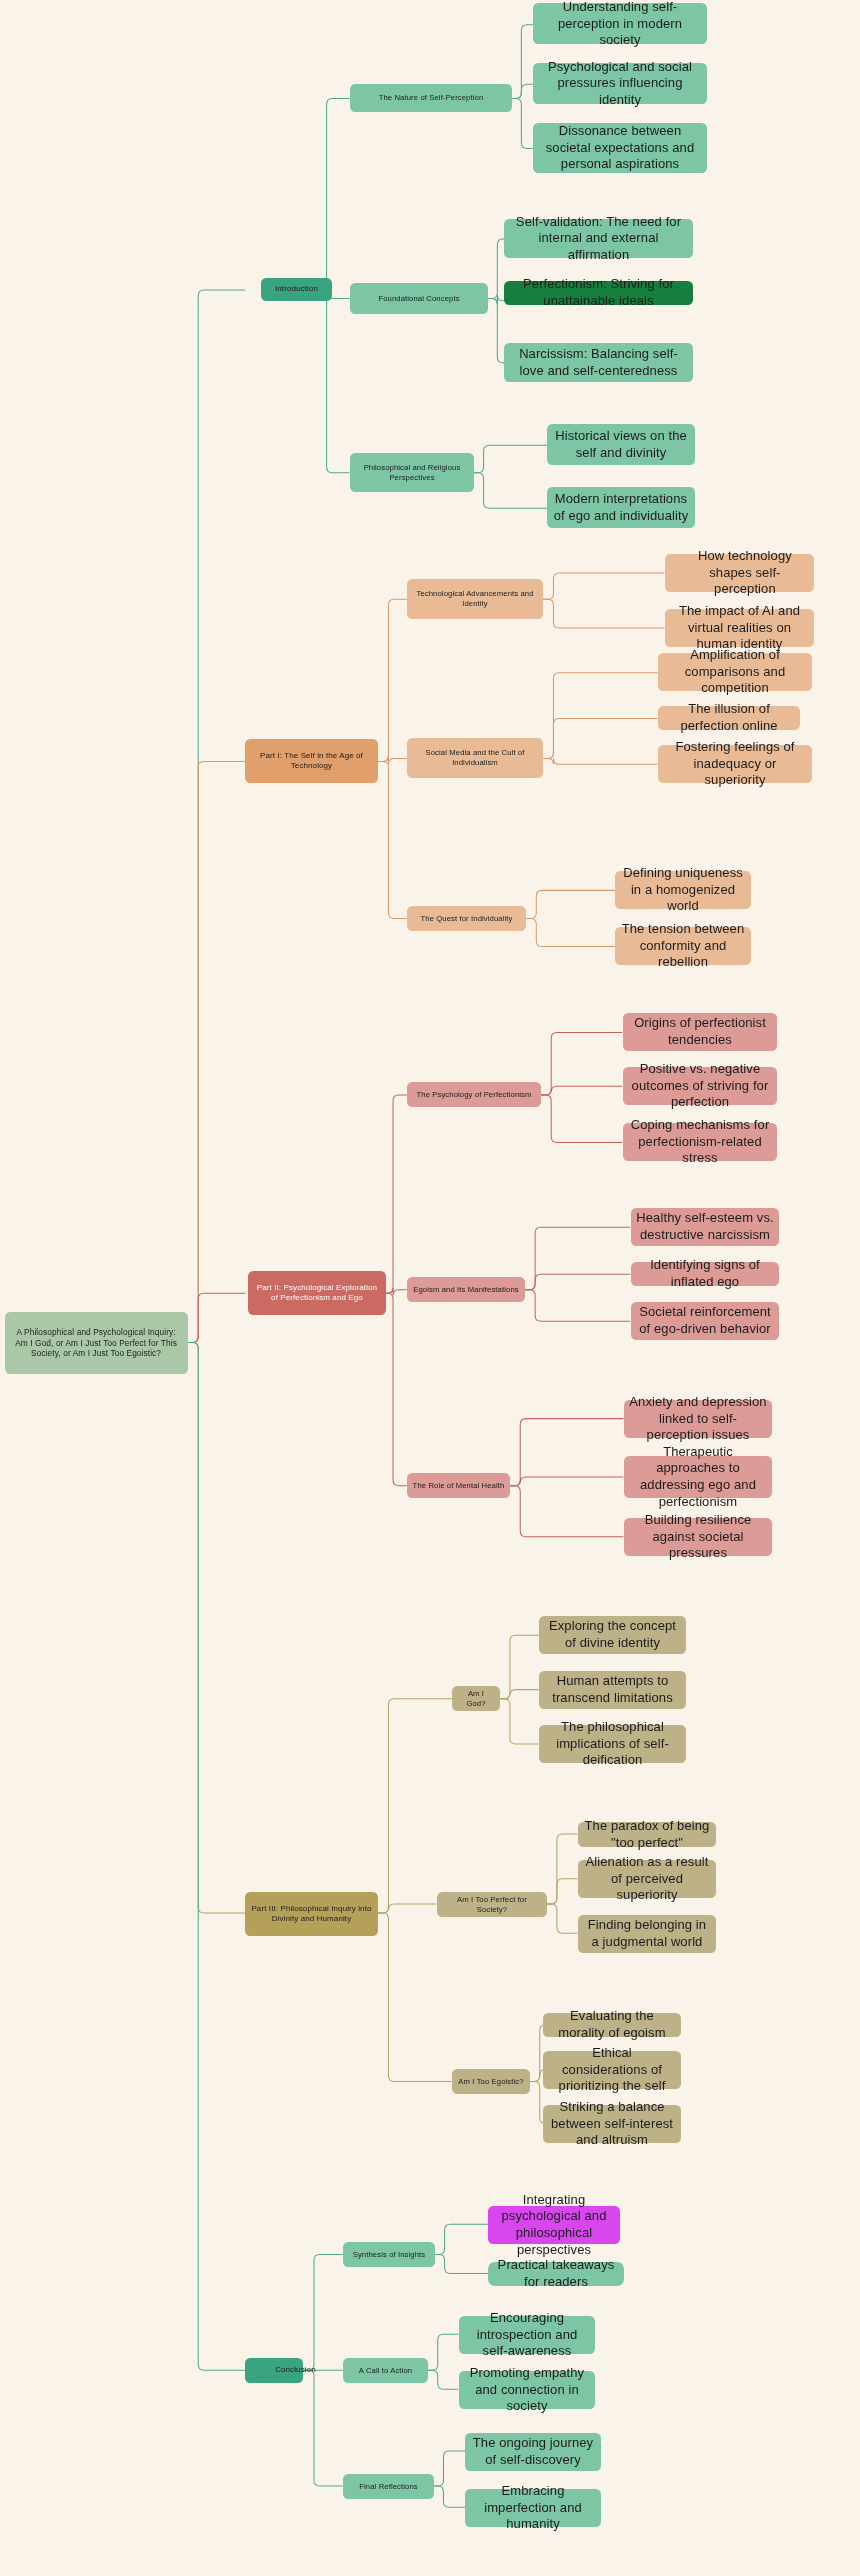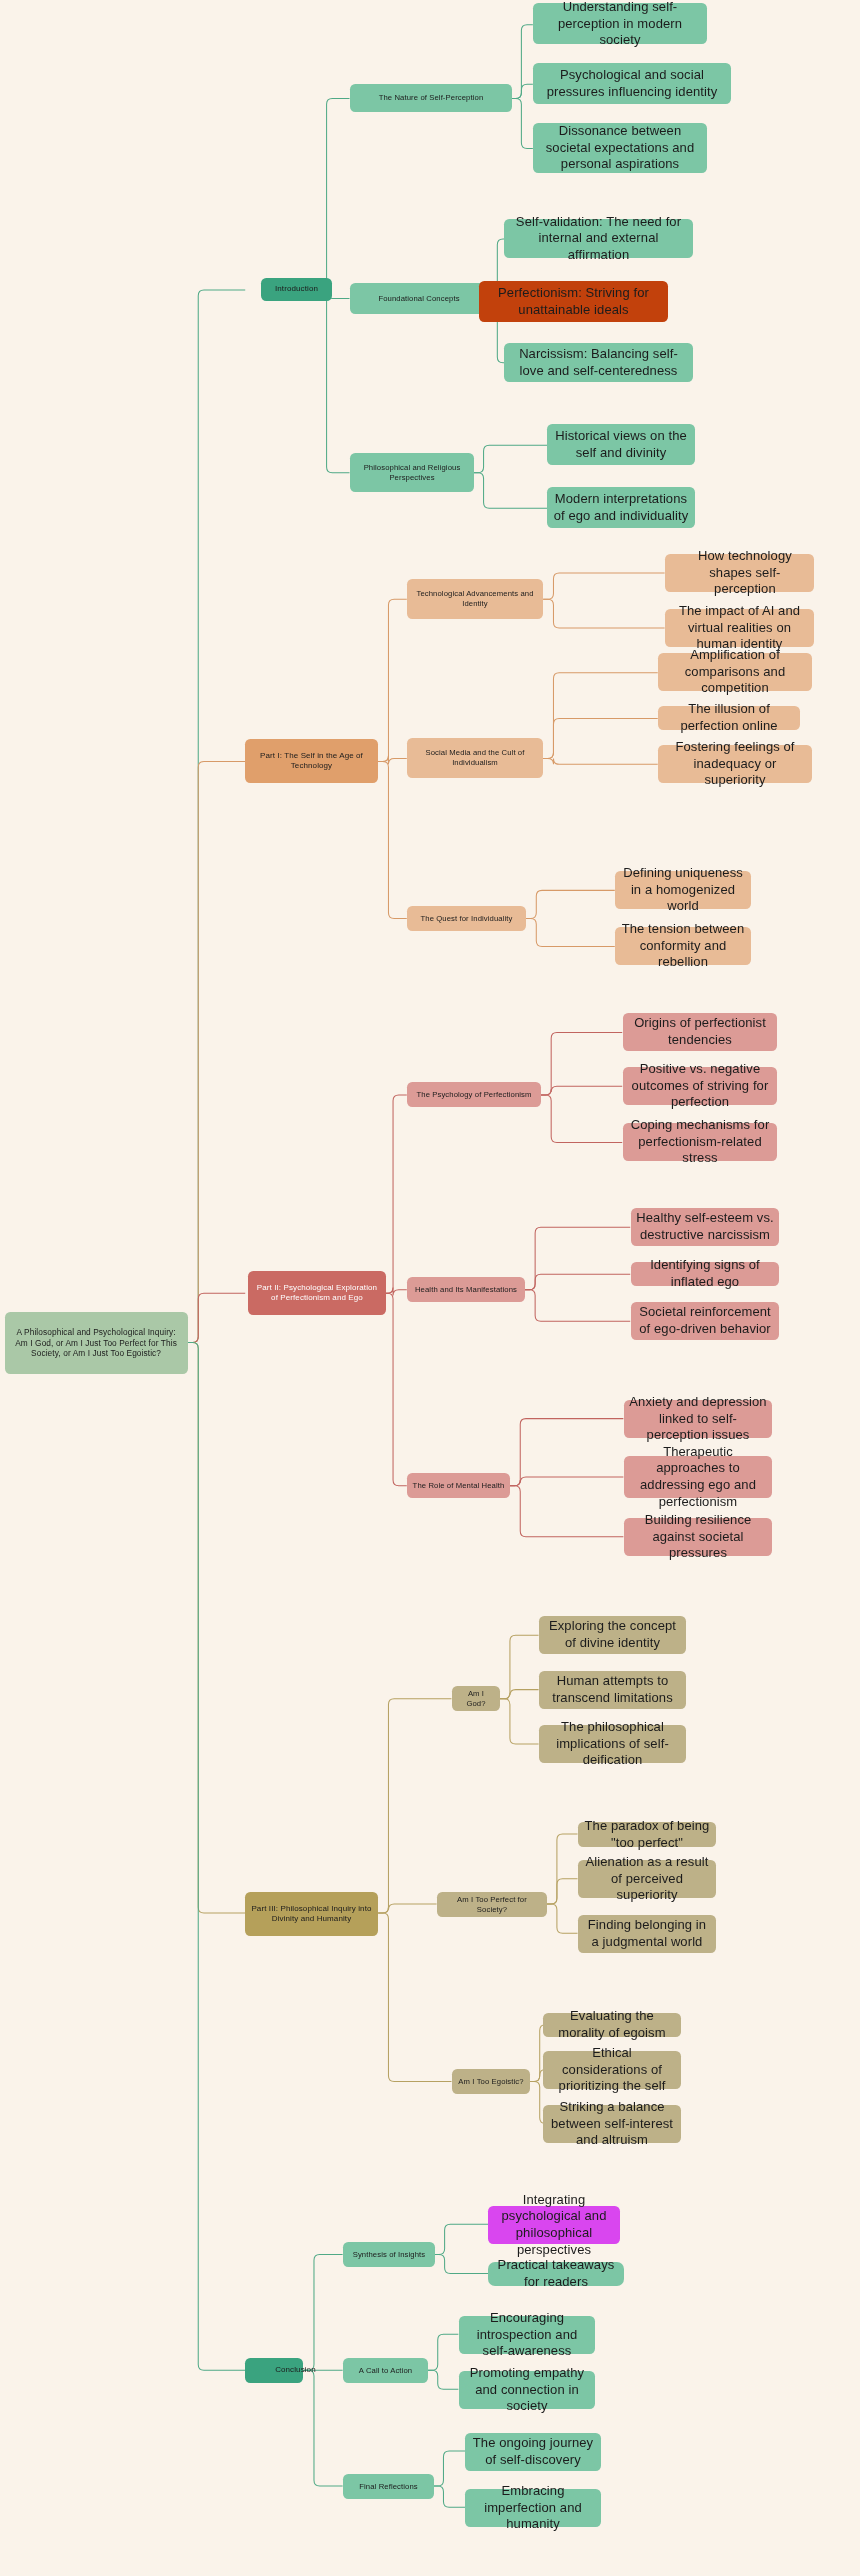--- a/index.html
+++ b/index.html
@@ -117,46 +117,46 @@
       <path d="M 746 4136 L 754 4136 Q 764 4136 764 4146 L 764 4159 Q 764 4169 774 4169 L 800 4169" fill="none" stroke="#4fa986" stroke-width="1.8"></path>
       <path d="M 530 4136 L 538 4136 Q 548 4136 548 4146 L 548 4328 Q 548 4338 558 4338 L 598 4338" fill="none" stroke="#4fa986" stroke-width="1.8"></path>
       <path d="M 756 4338 L 764 4338 Q 774 4338 774 4328 L 774 4287 Q 774 4277 784 4277 L 812 4277" fill="none" stroke="#4fa986" stroke-width="1.8"></path>
       <path d="M 756 4338 L 764 4338 Q 774 4338 774 4348 L 774 4365 Q 774 4375 784 4375 L 812 4375" fill="none" stroke="#4fa986" stroke-width="1.8"></path>
     </svg>
   <div id="nodes">
       <div class="node root" style="left: 4.6px; top: 1312px; width: 183px; height: 62px; background: rgb(170, 200, 167); color: rgb(28, 28, 28);">A Philosophical and Psychological Inquiry: Am I God, or Am I Just Too Perfect for This Society, or Am I Just Too Egoistic?</div>
       <div class="node lvl1" style="left: 245px; top: 278px; width: 71px; height: 23px; background: rgb(58, 163, 127); color: rgb(28, 28, 28); margin-left: 16px;">Introduction</div>
       <div class="node lvl2" style="left: 350px; top: 84px; width: 162px; height: 27.5px; background: rgb(124, 198, 165); color: rgb(28, 28, 28);">The Nature of Self-Perception</div>
       <div class="node lvl3" style="left: 533px; top: 3.4px; width: 174px; height: 41px; background: rgb(124, 198, 165); color: rgb(28, 28, 28);">Understanding self-perception in modern society</div>
-      <div class="node lvl3" style="left: 533px; top: 63px; width: 198px; height: 41px; background: rgb(124, 198, 165); color: rgb(28, 28, 28);">Psychological and social pressures influencing identity</div>
+      <div class="node lvl3" style="left: 533px; top: 63px; width: 174px; height: 41px; background: rgb(124, 198, 165); color: rgb(28, 28, 28);">Psychological and social pressures influencing identity</div>
       <div class="node lvl3" style="left: 533px; top: 123px; width: 174px; height: 50px; background: rgb(124, 198, 165); color: rgb(28, 28, 28);">Dissonance between societal expectations and personal aspirations</div>
       <div class="node lvl2" style="left: 350px; top: 283px; width: 138px; height: 31px; background: rgb(124, 198, 165); color: rgb(28, 28, 28);">Foundational Concepts</div>
       <div class="node lvl3" style="left: 504px; top: 219px; width: 189px; height: 39px; background: rgb(124, 198, 165); color: rgb(28, 28, 28);">Self-validation: The need for internal and external affirmation</div>
-      <div class="node lvl3" style="left: 479px; top: 281px; width: 189px; height: 41px; background: #c2410c; color: rgb(28, 28, 28);">Perfectionism: Striving for unattainable ideals</div>
+      <div class="node lvl3" style="left: 504px; top: 281px; width: 189px; height: 24px; background: #15803d; color: rgb(28, 28, 28);">Perfectionism: Striving for unattainable ideals</div>
       <div class="node lvl3" style="left: 504px; top: 343px; width: 189px; height: 39px; background: rgb(124, 198, 165); color: rgb(28, 28, 28);">Narcissism: Balancing self-love and self-centeredness</div>
       <div class="node lvl2" style="left: 350px; top: 453px; width: 124px; height: 39px; background: rgb(124, 198, 165); color: rgb(28, 28, 28);">Philosophical and Religious Perspectives</div>
       <div class="node lvl3" style="left: 547px; top: 424px; width: 148px; height: 41px; background: rgb(124, 198, 165); color: rgb(28, 28, 28);">Historical views on the self and divinity</div>
       <div class="node lvl3" style="left: 547px; top: 487px; width: 148px; height: 41px; background: rgb(124, 198, 165); color: rgb(28, 28, 28);">Modern interpretations of ego and individuality</div>
       <div class="node lvl1" style="left: 245px; top: 739px; width: 133px; height: 44px; background: rgb(224, 159, 107); color: rgb(28, 28, 28);">Part I: The Self in the Age of Technology</div>
       <div class="node lvl2" style="left: 407px; top: 579px; width: 136px; height: 40px; background: rgb(232, 187, 150); color: rgb(28, 28, 28);">Technological Advancements and Identity</div>
       <div class="node lvl3" style="left: 665px; top: 554px; width: 149px; height: 38px; background: rgb(232, 187, 150); color: rgb(28, 28, 28); padding-left: 16px;">How technology shapes self-perception</div>
       <div class="node lvl3" style="left: 665px; top: 609px; width: 149px; height: 38px; background: rgb(232, 187, 150); color: rgb(28, 28, 28);">The impact of AI and virtual realities on human identity</div>
       <div class="node lvl2" style="left: 407px; top: 738px; width: 136px; height: 40px; background: rgb(232, 187, 150); color: rgb(28, 28, 28);">Social Media and the Cult of Individualism</div>
       <div class="node lvl3" style="left: 658px; top: 653px; width: 154px; height: 38px; background: rgb(232, 187, 150); color: rgb(28, 28, 28);">Amplification of comparisons and competition</div>
       <div class="node lvl3" style="left: 658px; top: 706px; width: 142px; height: 24px; background: rgb(232, 187, 150); color: rgb(28, 28, 28);">The illusion of perfection online</div>
       <div class="node lvl3" style="left: 658px; top: 745px; width: 154px; height: 38px; background: rgb(232, 187, 150); color: rgb(28, 28, 28);">Fostering feelings of inadequacy or superiority</div>
       <div class="node lvl2" style="left: 407px; top: 906px; width: 119px; height: 25px; background: rgb(232, 187, 150); color: rgb(28, 28, 28);">The Quest for Individuality</div>
       <div class="node lvl3" style="left: 615px; top: 871px; width: 136px; height: 38px; background: rgb(232, 187, 150); color: rgb(28, 28, 28);">Defining uniqueness in a homogenized world</div>
       <div class="node lvl3" style="left: 615px; top: 927px; width: 136px; height: 38px; background: rgb(232, 187, 150); color: rgb(28, 28, 28);">The tension between conformity and rebellion</div>
       <div class="node lvl1" style="left: 248px; top: 1271px; width: 138px; height: 44px; background: rgb(202, 106, 99); color: rgb(255, 255, 255);">Part II: Psychological Exploration of Perfectionism and Ego</div>
       <div class="node lvl2" style="left: 407px; top: 1082px; width: 134px; height: 25px; background: rgb(220, 155, 150); color: rgb(28, 28, 28);">The Psychology of Perfectionism</div>
       <div class="node lvl3" style="left: 623px; top: 1013px; width: 154px; height: 38px; background: rgb(220, 155, 150); color: rgb(28, 28, 28);">Origins of perfectionist tendencies</div>
       <div class="node lvl3" style="left: 623px; top: 1067px; width: 154px; height: 38px; background: rgb(220, 155, 150); color: rgb(28, 28, 28);">Positive vs. negative outcomes of striving for perfection</div>
       <div class="node lvl3" style="left: 623px; top: 1123px; width: 154px; height: 38px; background: rgb(220, 155, 150); color: rgb(28, 28, 28);">Coping mechanisms for perfectionism-related stress</div>
-      <div class="node lvl2" style="left: 407px; top: 1277px; width: 118px; height: 25px; background: rgb(220, 155, 150); color: rgb(28, 28, 28);">Health and Its Manifestations</div>
+      <div class="node lvl2" style="left: 407px; top: 1277px; width: 118px; height: 25px; background: rgb(220, 155, 150); color: rgb(28, 28, 28);">Egoism and Its Manifestations</div>
       <div class="node lvl3" style="left: 631px; top: 1208px; width: 148px; height: 38px; background: rgb(220, 155, 150); color: rgb(28, 28, 28);">Healthy self-esteem vs. destructive narcissism</div>
       <div class="node lvl3" style="left: 631px; top: 1262px; width: 148px; height: 24px; background: rgb(220, 155, 150); color: rgb(28, 28, 28);">Identifying signs of inflated ego</div>
       <div class="node lvl3" style="left: 631px; top: 1302px; width: 148px; height: 38px; background: rgb(220, 155, 150); color: rgb(28, 28, 28);">Societal reinforcement of ego-driven behavior</div>
       <div class="node lvl2" style="left: 407px; top: 1473px; width: 103px; height: 25px; background: rgb(220, 155, 150); color: rgb(28, 28, 28);">The Role of Mental Health</div>
       <div class="node lvl3" style="left: 624px; top: 1400px; width: 148px; height: 38px; background: rgb(220, 155, 150); color: rgb(28, 28, 28);">Anxiety and depression linked to self-perception issues</div>
       <div class="node lvl3" style="left: 624px; top: 1456px; width: 148px; height: 42px; background: rgb(220, 155, 150); color: rgb(28, 28, 28);">Therapeutic approaches to addressing ego and perfectionism</div>
       <div class="node lvl3" style="left: 624px; top: 1518px; width: 148px; height: 38px; background: rgb(220, 155, 150); color: rgb(28, 28, 28);">Building resilience against societal pressures</div>
       <div class="node lvl1" style="left: 245px; top: 1892px; width: 133px; height: 44px; background: rgb(181, 160, 90); color: rgb(28, 28, 28);">Part III: Philosophical Inquiry into Divinity and Humanity</div>
       <div class="node lvl2" style="left: 452px; top: 1686px; width: 48px; height: 25px; background: rgb(189, 177, 136); color: rgb(28, 28, 28);">Am I God?</div>
       <div class="node lvl3" style="left: 539px; top: 1616px; width: 147px; height: 38px; background: rgb(189, 177, 136); color: rgb(28, 28, 28);">Exploring the concept of divine identity</div>

